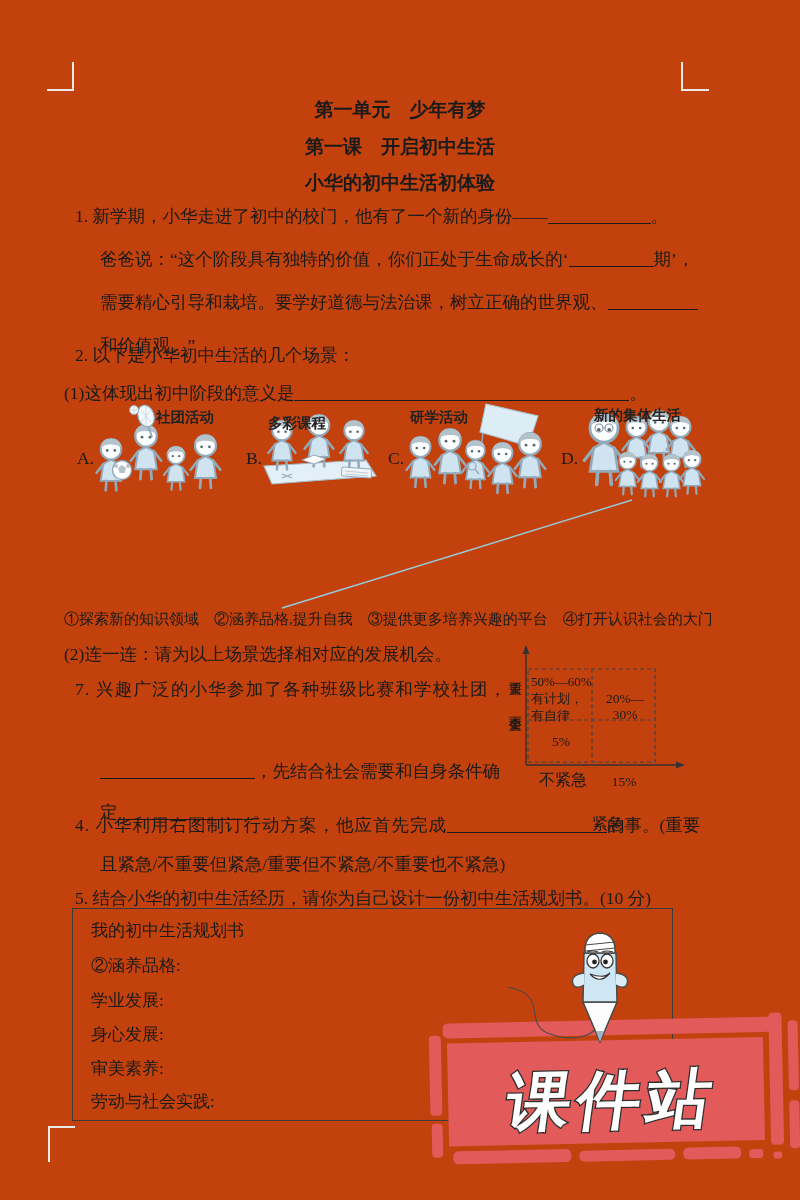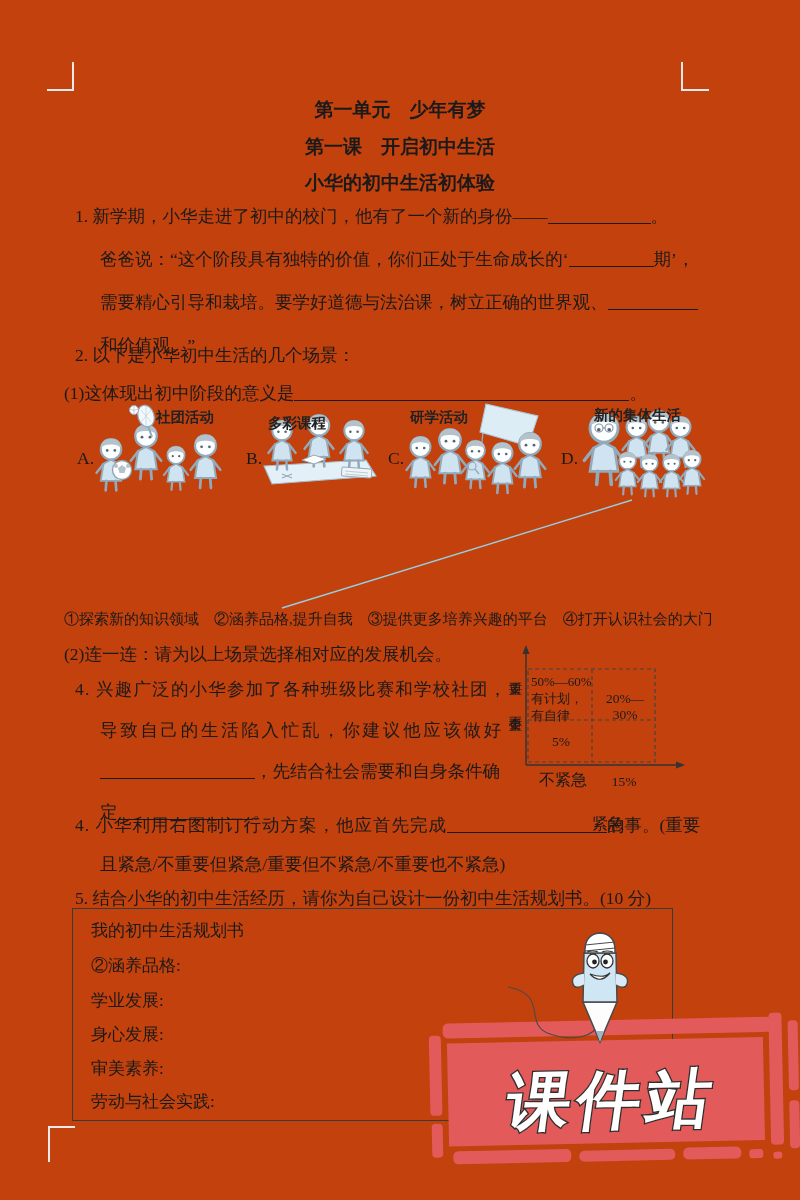--- a/index.html
+++ b/index.html
@@ -140,22 +140,21 @@
   </svg>
   <div class="sceneLabel" style="left:594px;top:406px;">新的集体生活</div>
 
   <svg style="left:275px;top:495px;" width="365" height="118" viewBox="0 0 365 118">
     <line x1="357" y1="5" x2="7" y2="113" stroke="#96ccdf" stroke-width="1.4"></line>
   </svg>
 
   <div class="l" style="left:64px;top:610px;font-size:15px;">①探索新的知识领域　②涵养品格,提升自我　③提供更多培养兴趣的平台　④打开认识社会的大门</div>
   <div class="l" style="left:64px;top:644px;">(2)连一连：请为以上场景选择相对应的发展机会。</div>
 
-  <div class="l" style="left:75px;top:679px;letter-spacing:1.2px;">4. 兴趣广泛的小华参加了各种班级比赛和学校社团，</div>
-  <div class="l" style="left:100px;top:720px;letter-spacing:2.7px;">导致自己的生活陷入忙乱，你建议他应该做好</div>
+  <div class="l" style="left:75px;top:679px;letter-spacing:1.2px;">7. 兴趣广泛的小华参加了各种班级比赛和学校社团，</div>
   <div class="l" style="left:100px;top:761px;">
     <span class="blank" style="width:155px;"></span><span>，先结合社会需要和自身条件确</span>
   </div>
   <div class="l" style="left:100px;top:802px;">
     <span>定</span><span class="blank" style="width:135px;"></span><span>。</span>
   </div>
 
   <svg style="left:498px;top:640px;" width="200" height="162" viewBox="0 0 200 162">
     <line x1="28" y1="12" x2="28" y2="125" stroke="#333" stroke-width="1.4"></line>
     <polygon points="28,5 24.5,14 31.5,14" fill="#333"></polygon>

